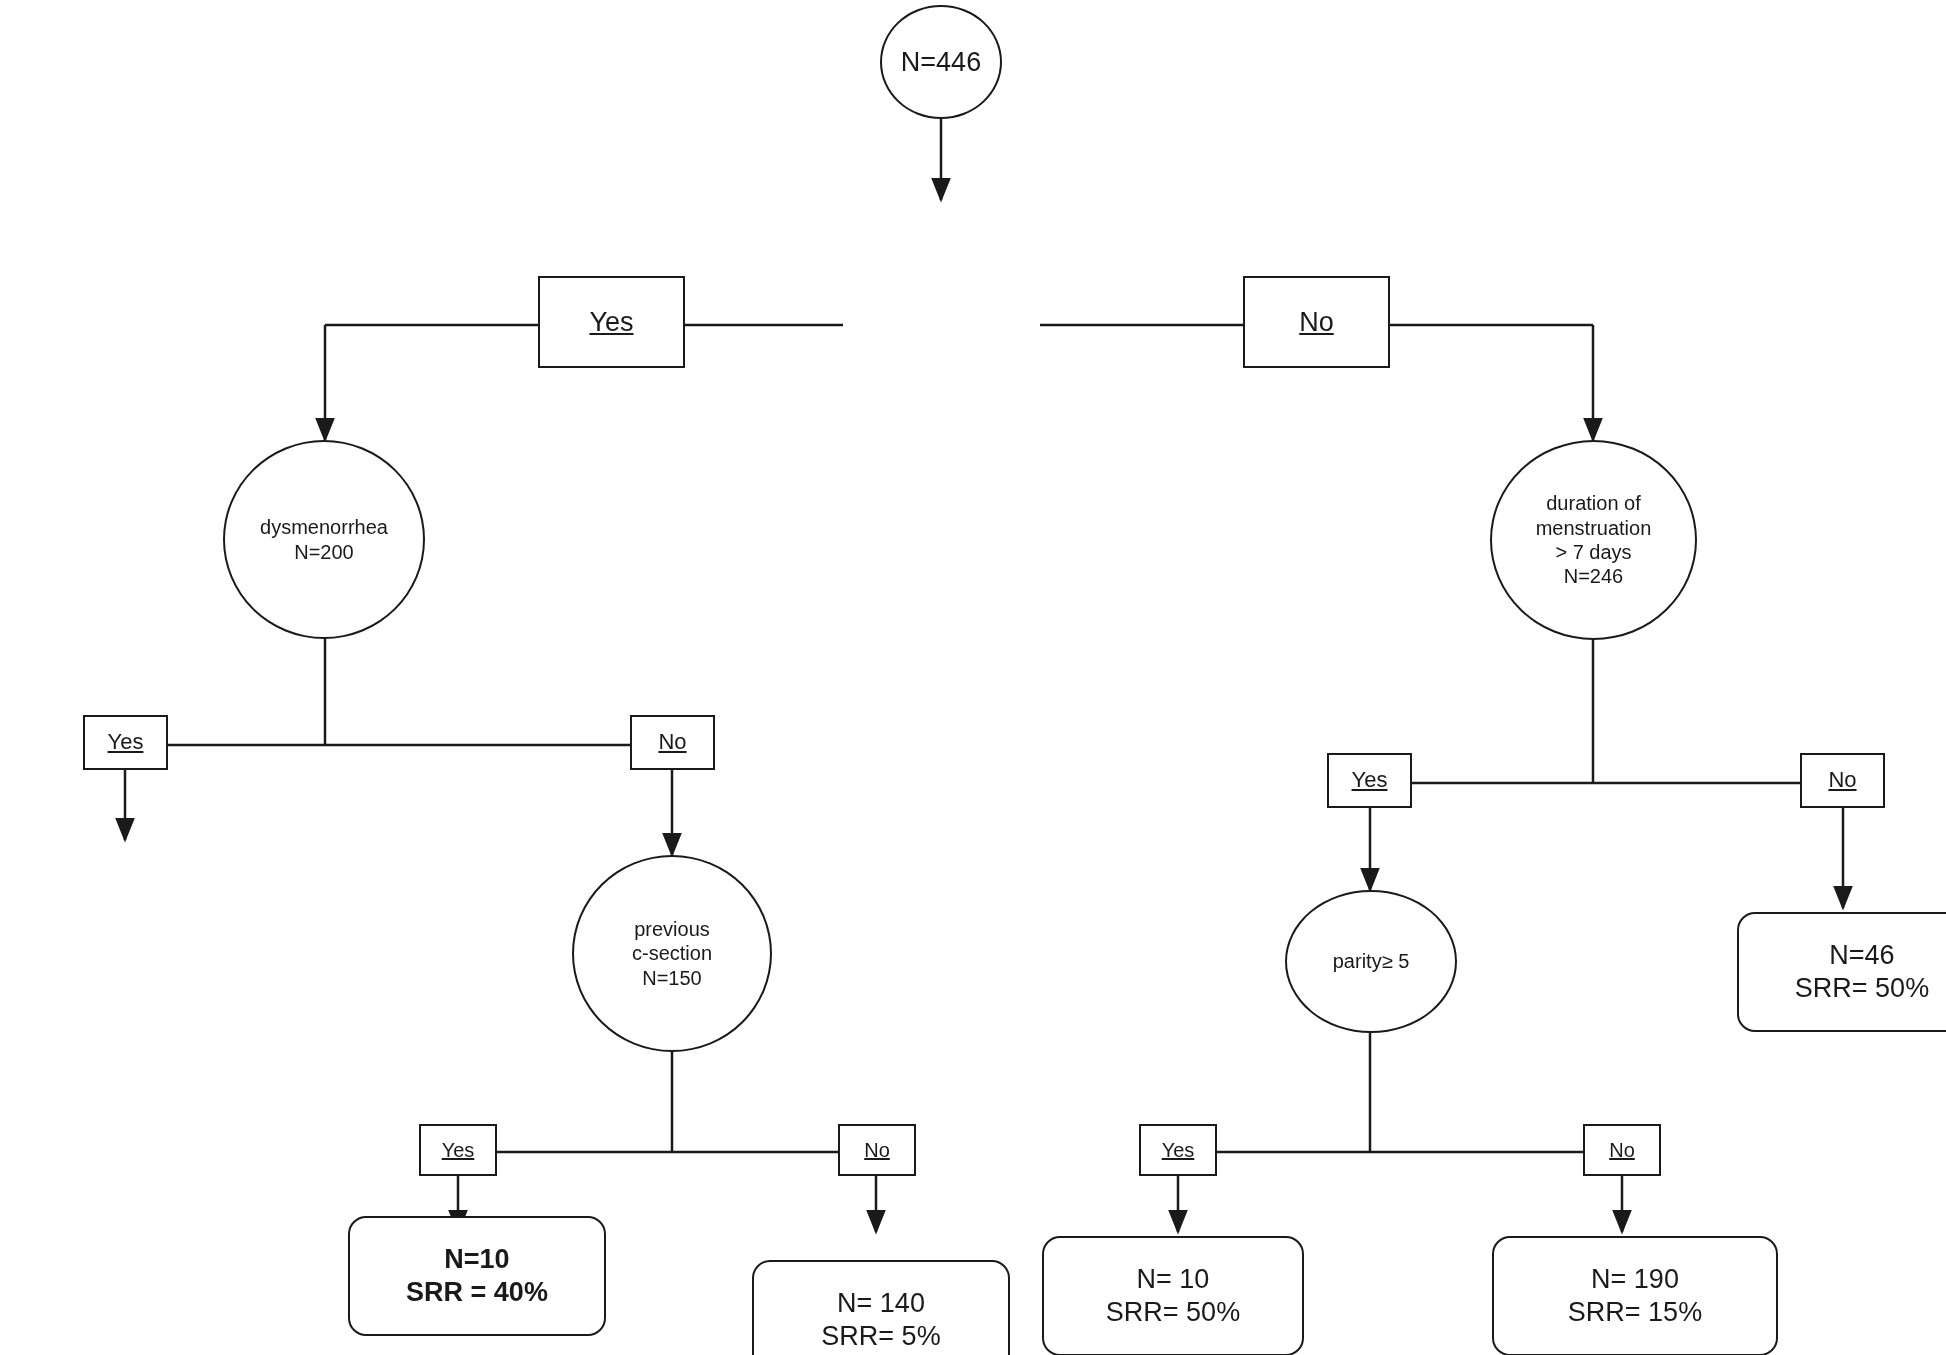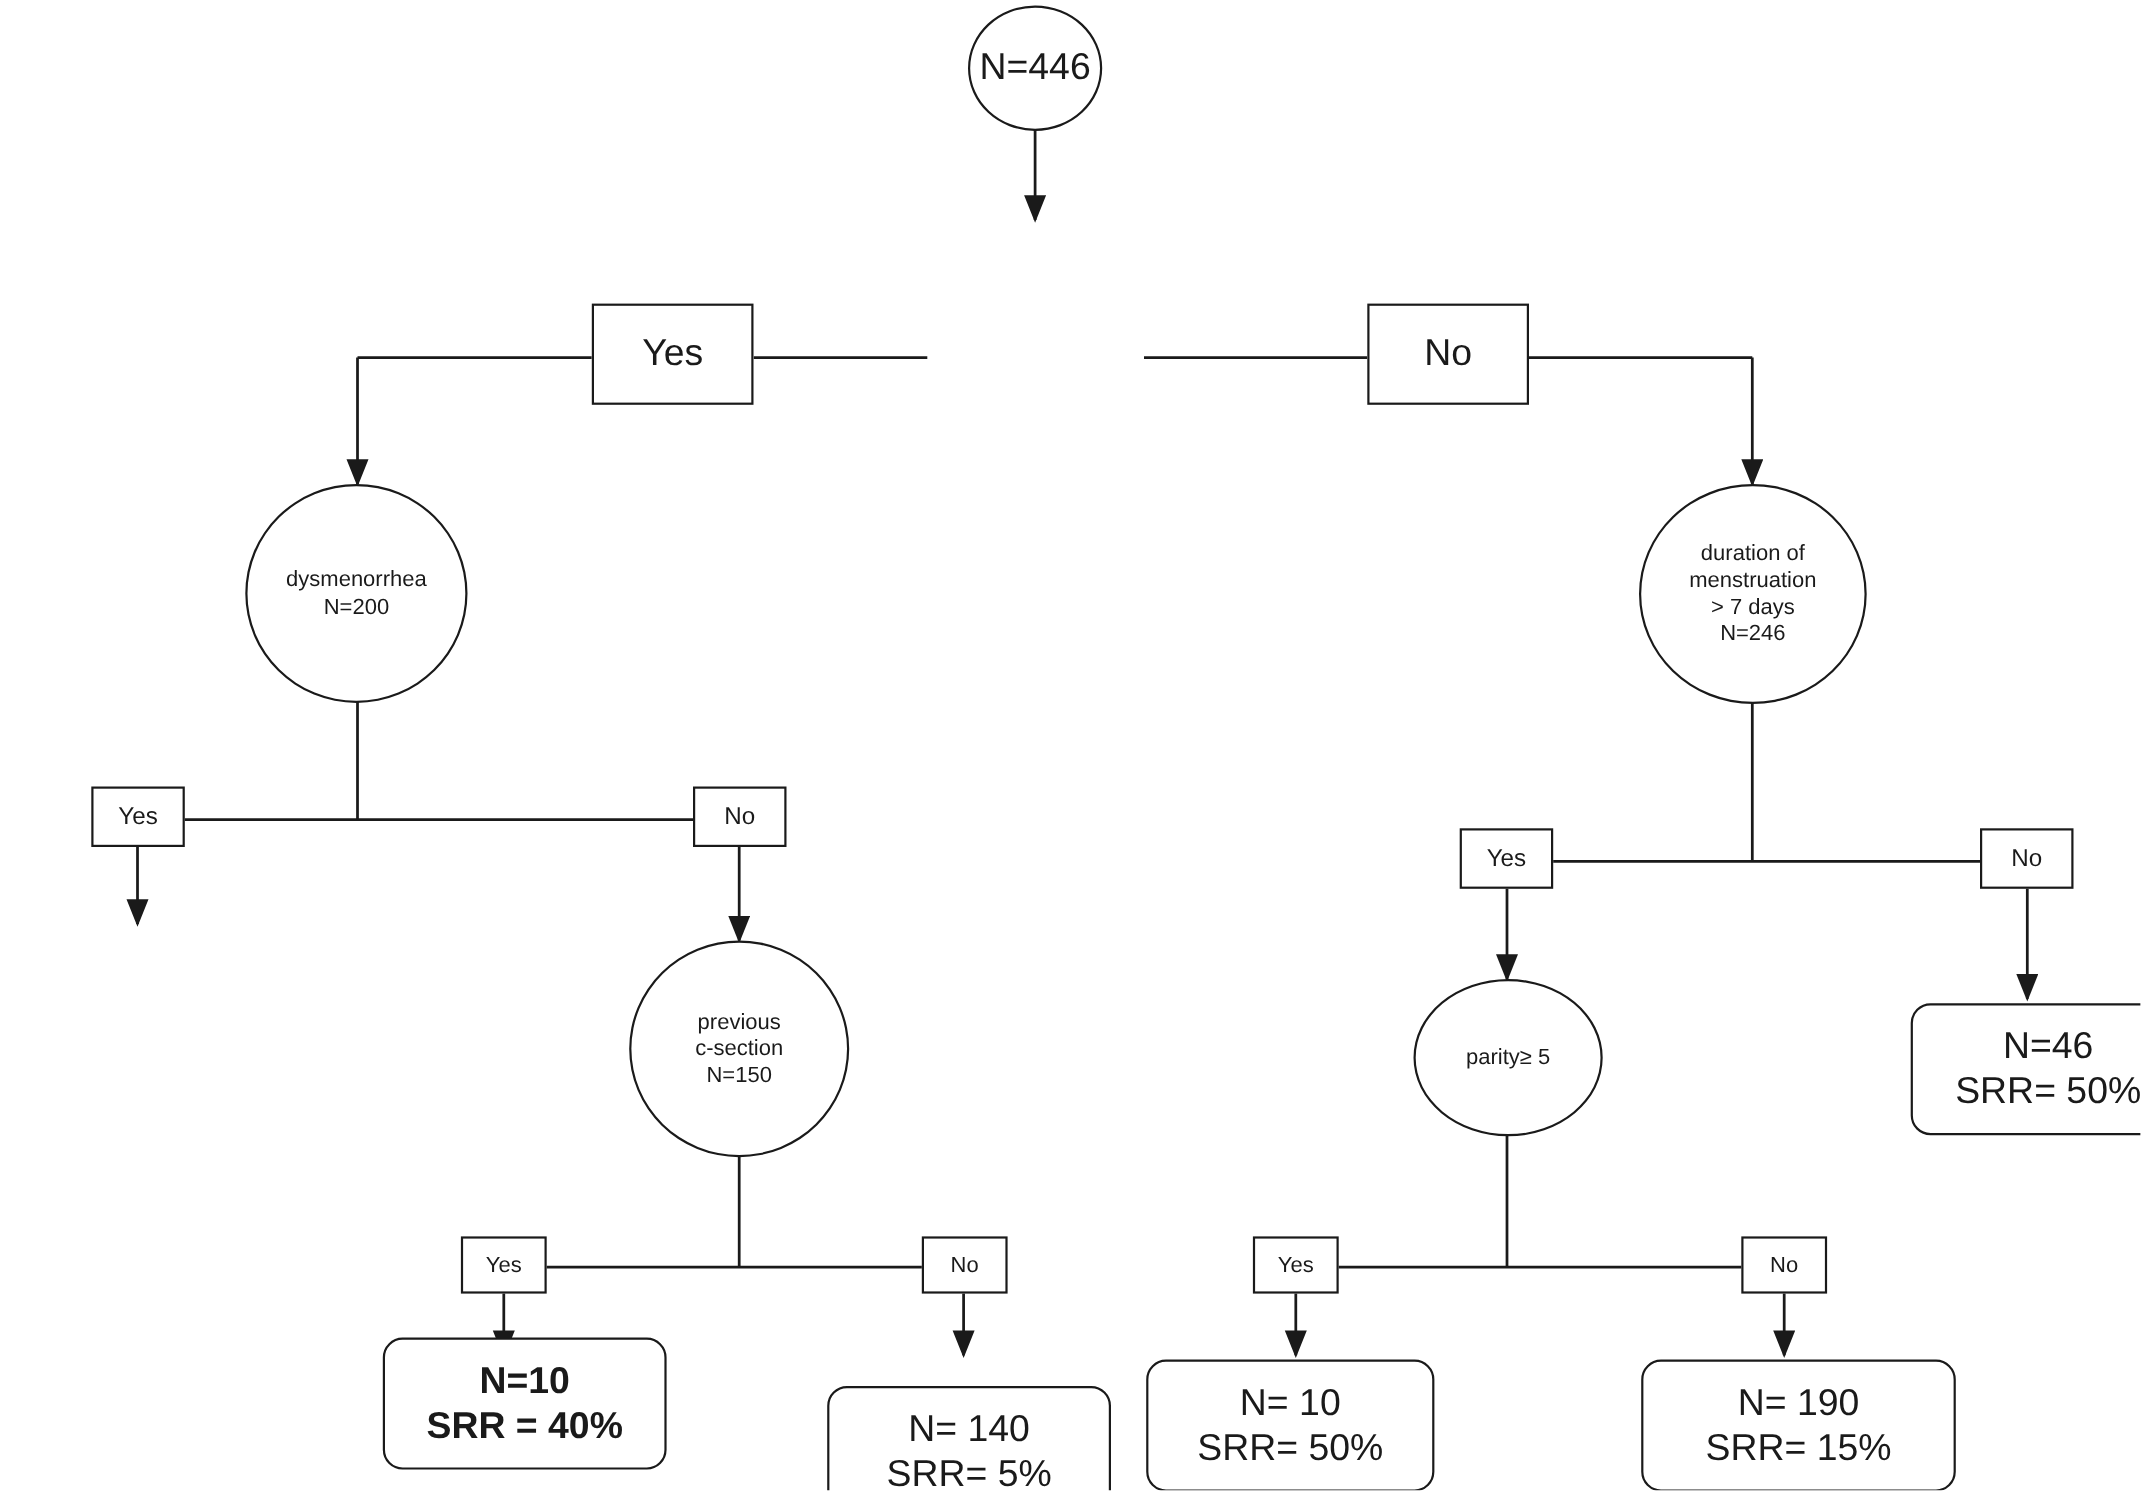--- a/index.html
+++ b/index.html
@@ -30,23 +30,23 @@
     background: #ffffff;
     display: flex;
     align-items: center;
     justify-content: center;
     text-align: center;
     color: #1a1a1a;
     line-height: 1.22;
     white-space: pre-line;
   }
   .circle { border-radius: 50%; }
-  .rect { border-radius: 0; }
+  .rect { border-radius: 0; text-decoration: underline; }
   .rrect { border-radius: 18px; }
-  .lbl-big { font-size: 34px; }
+  .lbl-big { font-size: 27px; }
   .lbl-mid { font-size: 20px; }
   .lbl-sm { font-size: 22px; }
   .lbl-xs { font-size: 20px; }
 </style>
 </head>
 <body>
 
 <div id="canvas">
 
   <svg class="lines" viewBox="0 0 1946 1355">

